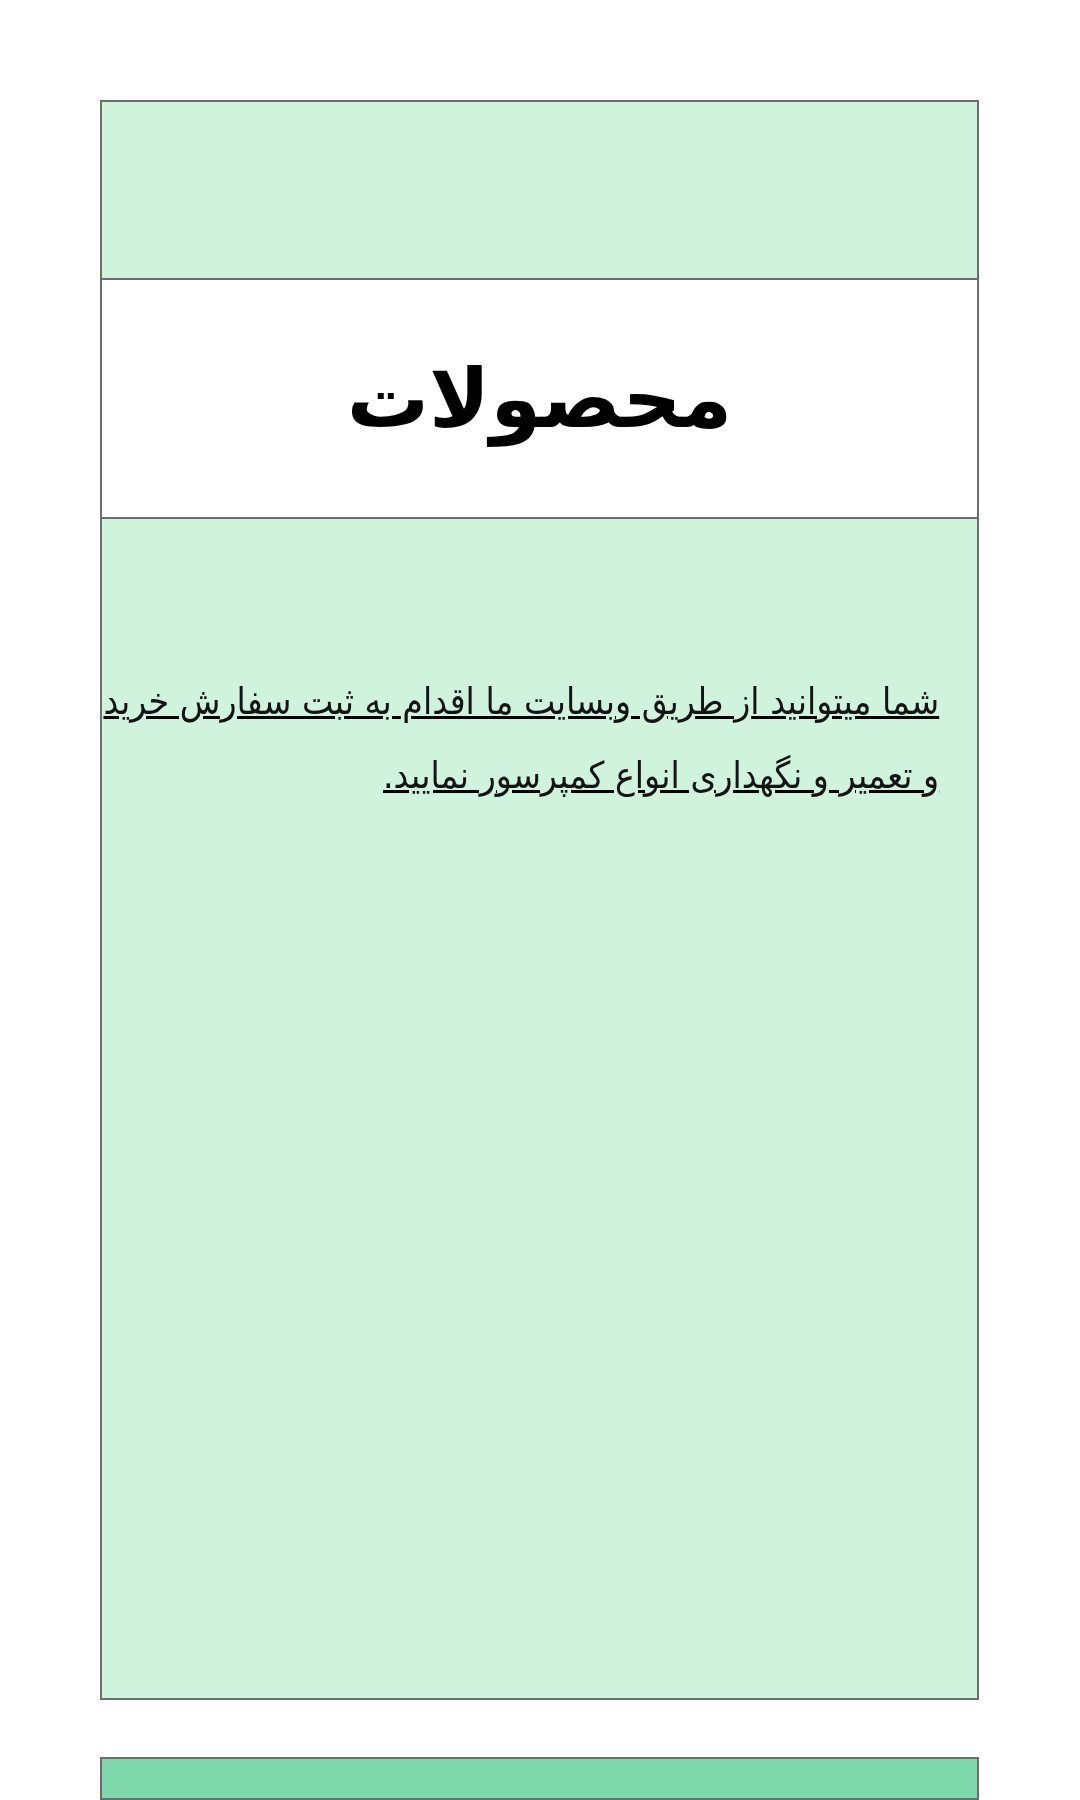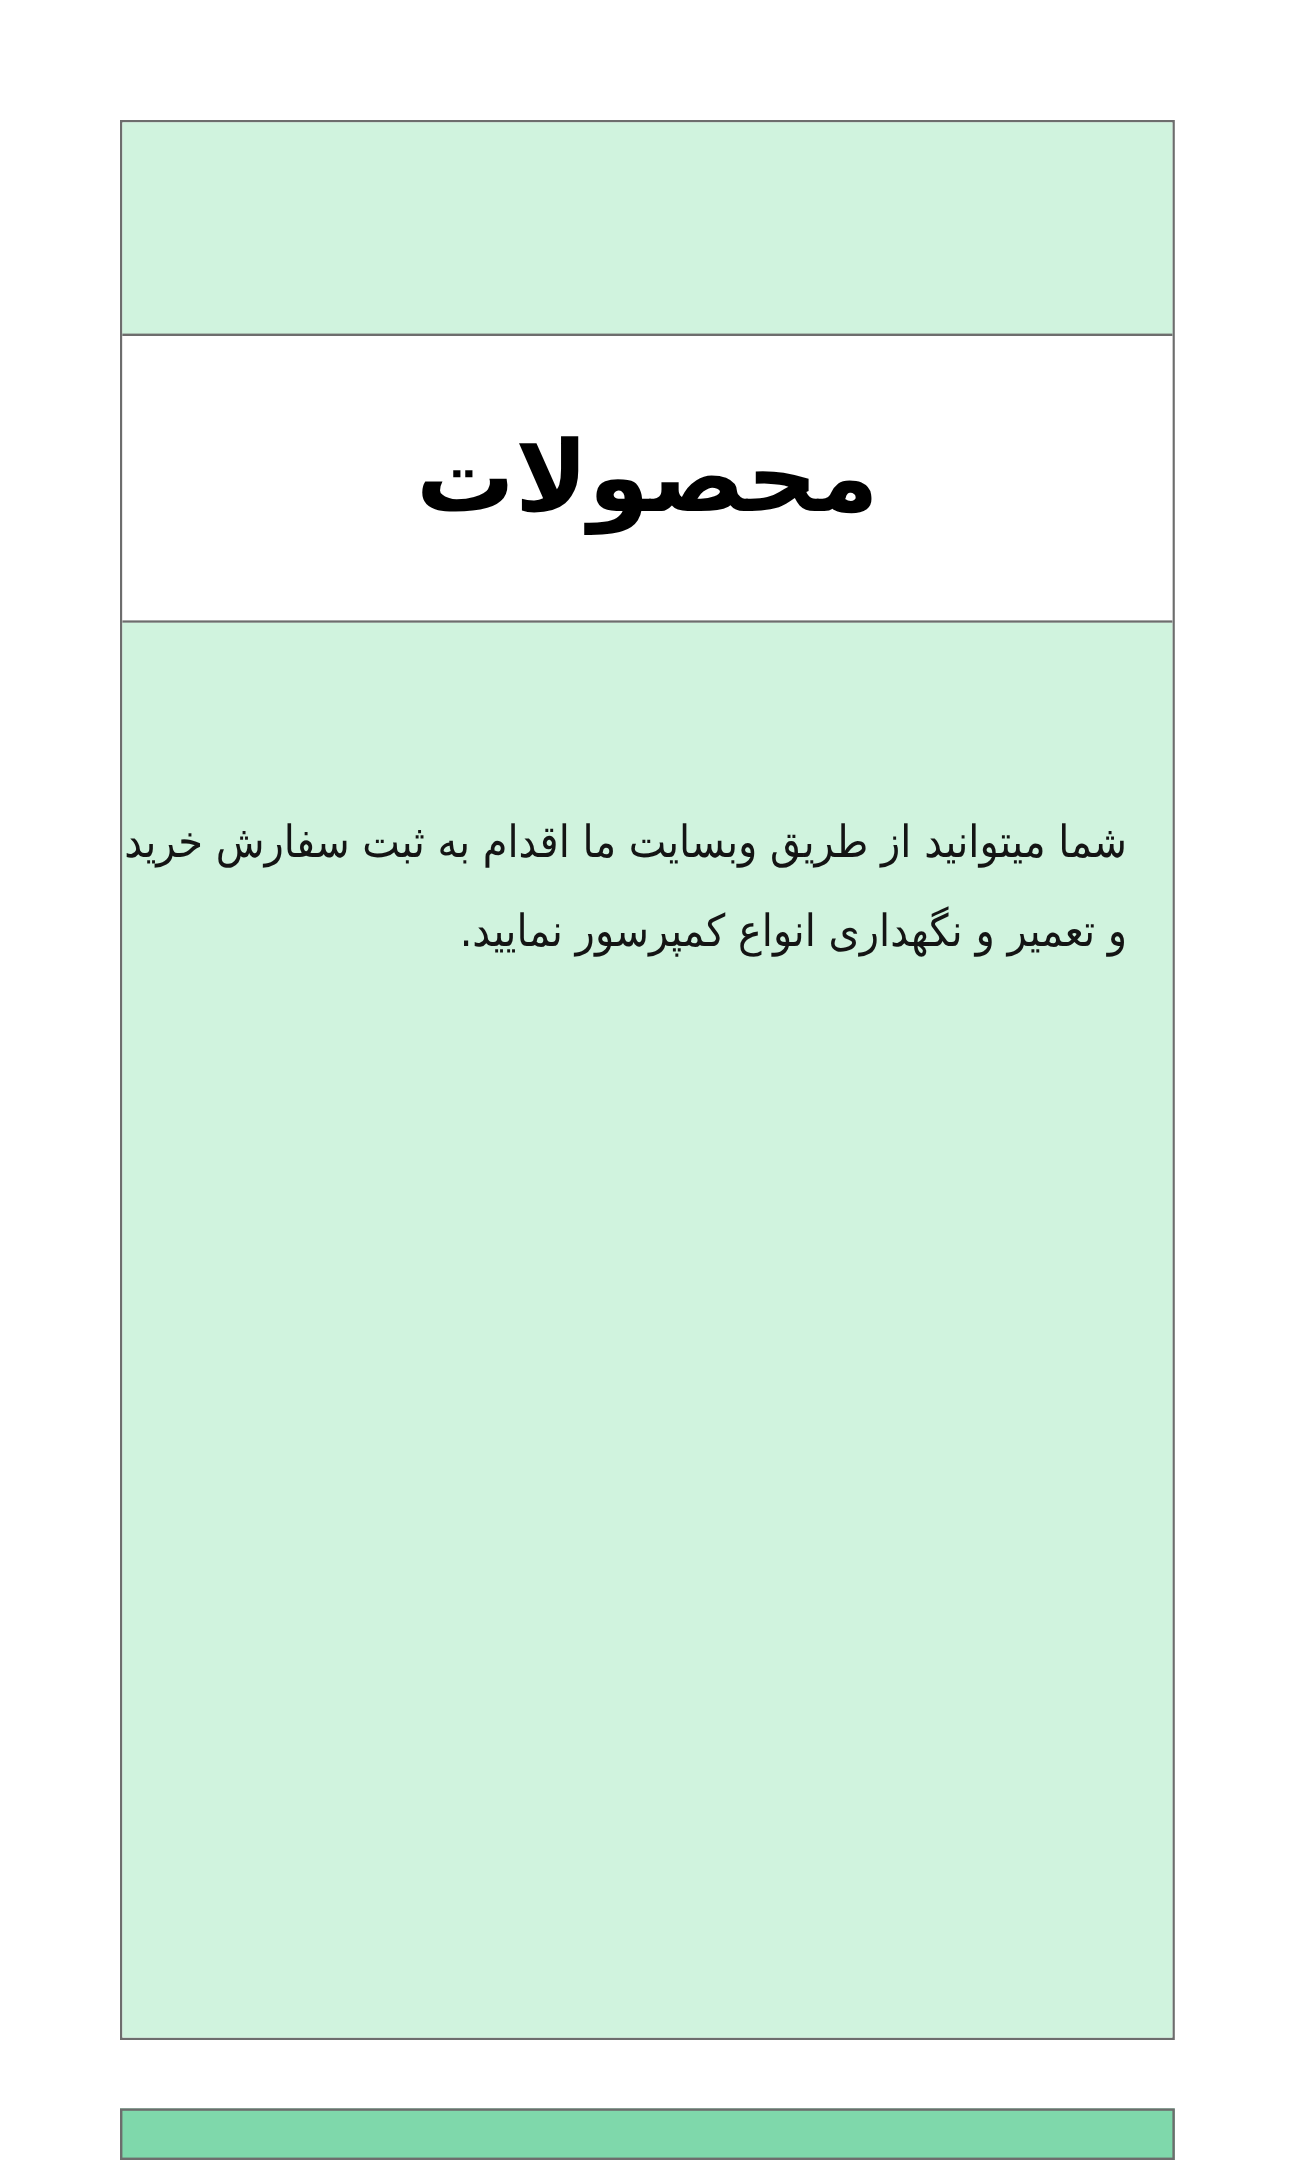--- a/index.html
+++ b/index.html
@@ -24,21 +24,21 @@
     height: 1600px;
     box-sizing: border-box;
     border: 2px solid #6d6d6d;
     background: #ffffff;
     display: flex;
     flex-direction: column;
   }
 
   .band { box-sizing: border-box; }
 
-  .band.mint { background: #d0f3de; }
+  .band.mint { background: #d0f3de; text-decoration: underline; }
 
   .top-spacer-band {
     height: 178px;
     border-bottom: 2px solid #6d6d6d;
     flex: 0 0 auto;
   }
 
   .title-band {
     height: 239px;
     flex: 0 0 auto;

